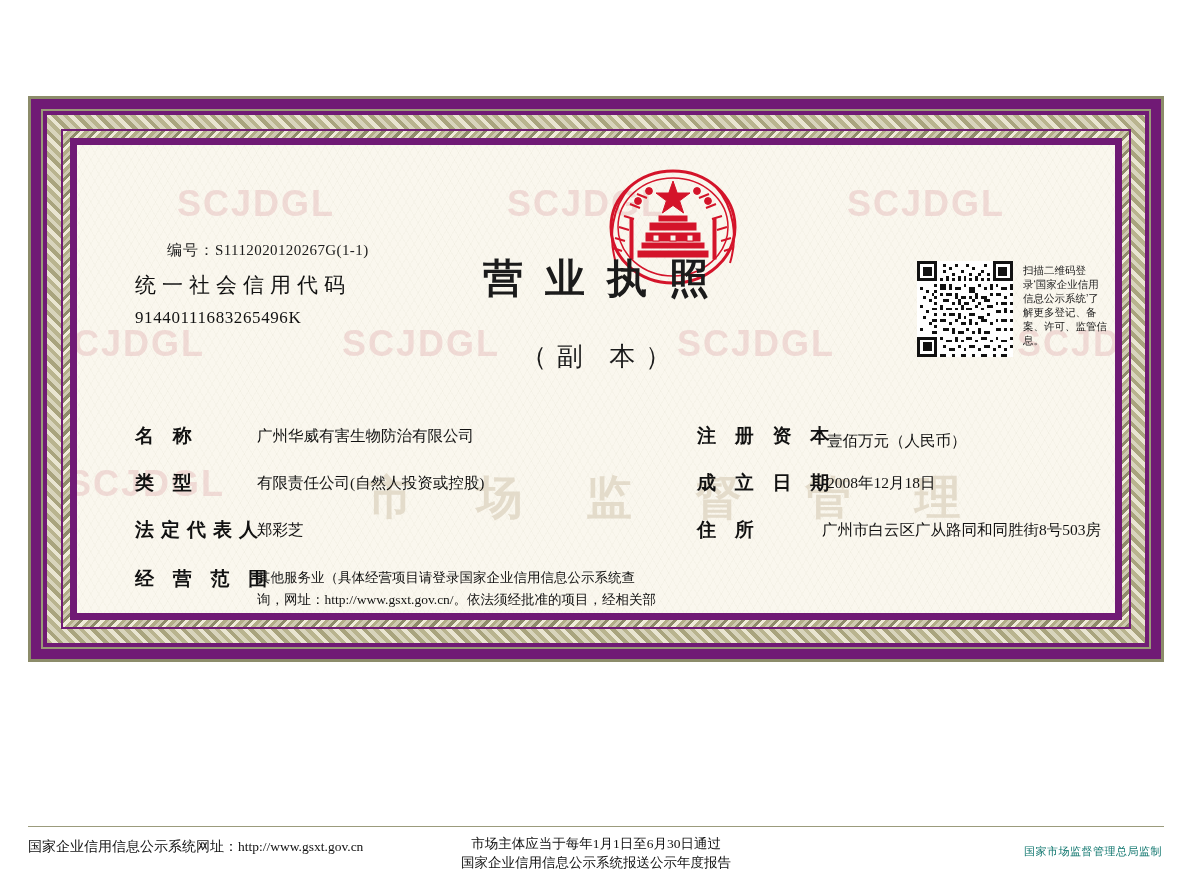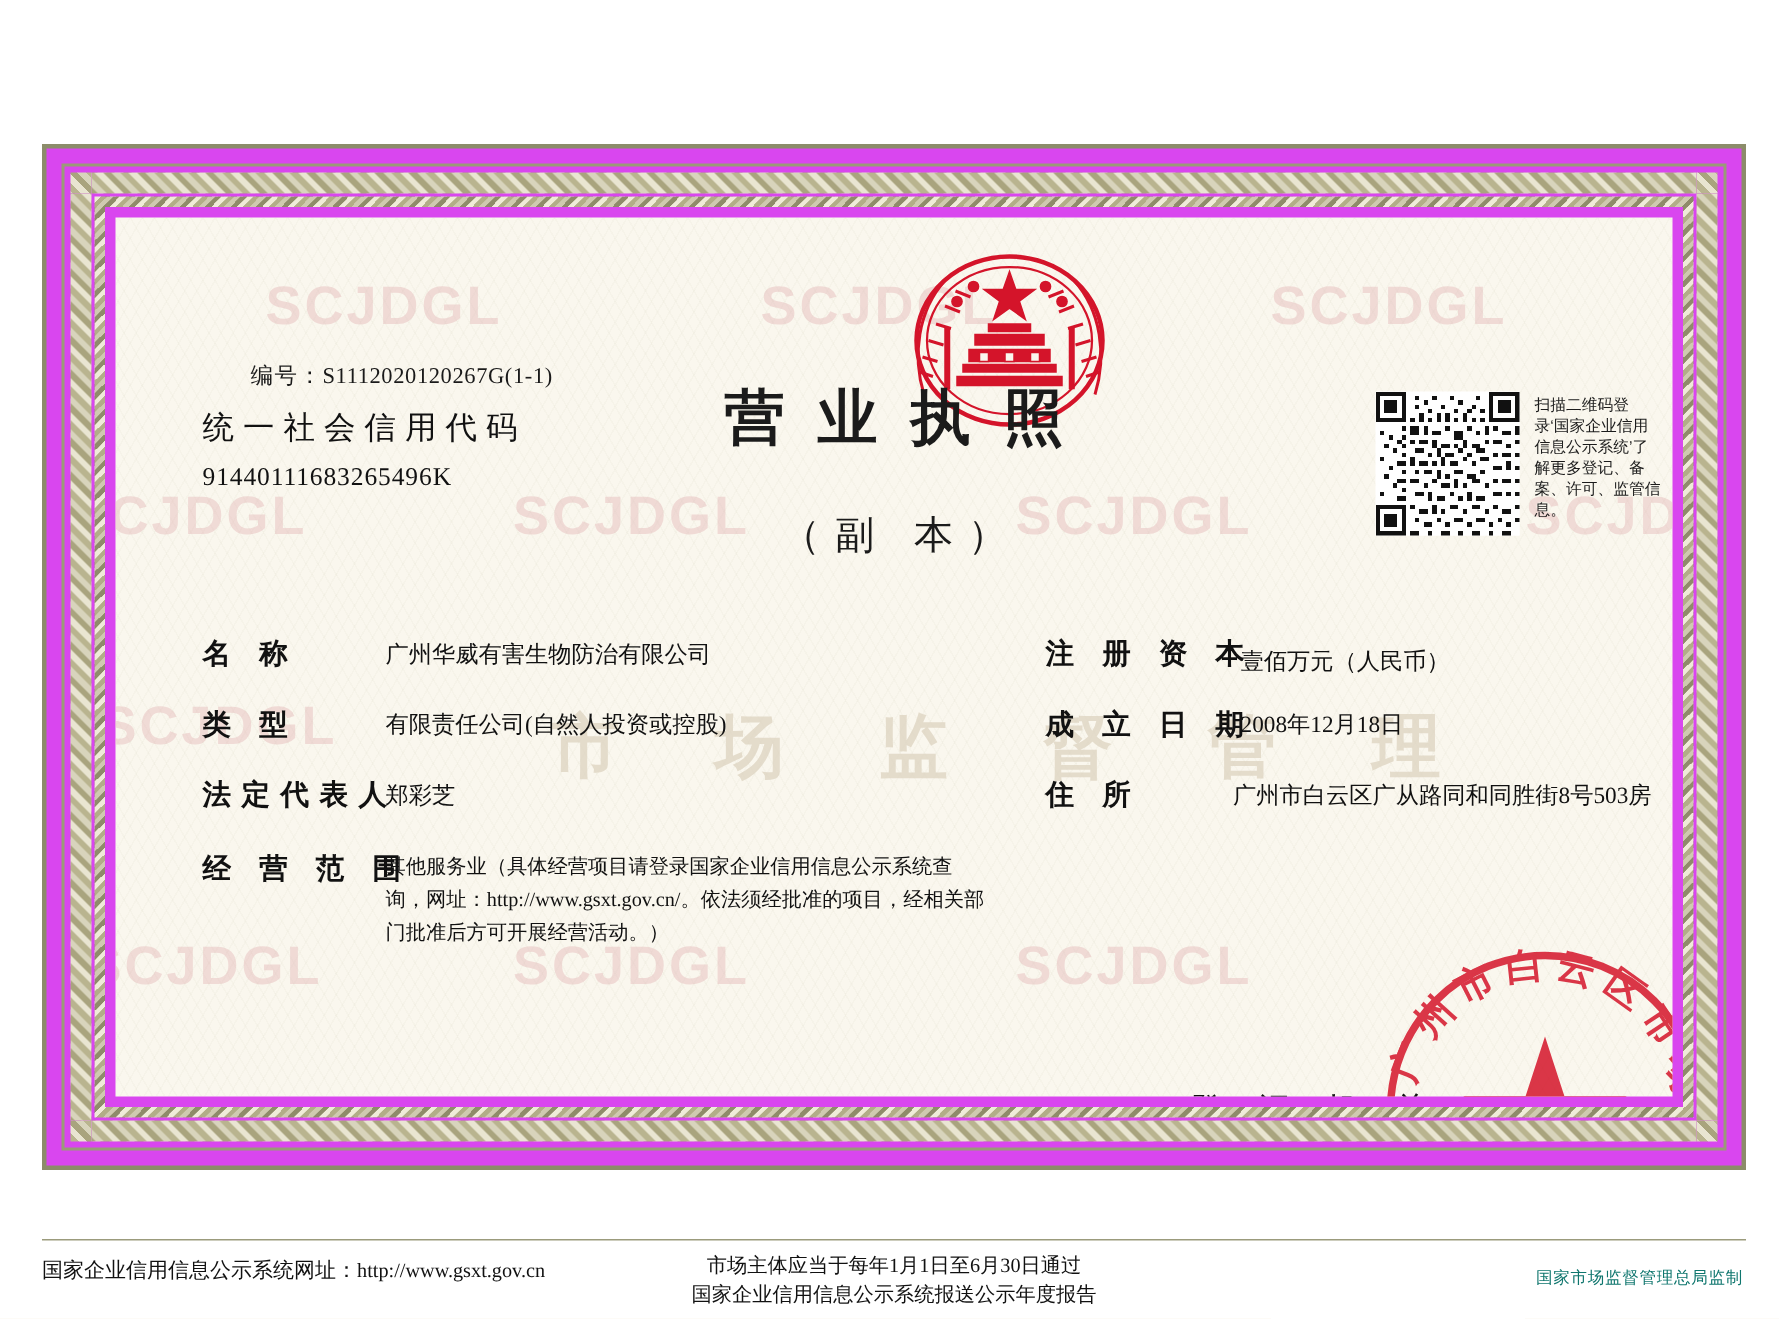--- a/index.html
+++ b/index.html
@@ -7,22 +7,22 @@
     width:1192px;height:879px;
     background:#ffffff;
     font-family:"Liberation Serif","DejaVu Serif",serif;
     overflow:hidden;
     position:relative;
   }
 
   
   .cert{
     position:absolute;
-    left:28px;top:96px;width:1136px;height:684px;
-    background:#d946ef;
+    left:28px;top:96px;width:1136px;height:566px;
+    background:#701a75;
     box-sizing:border-box;
     border:3px solid #8c8c6a;
     overflow:hidden;
   }
   .cert-inner-border{
     position:absolute;
     left:10px;top:10px;right:10px;bottom:10px;
     border:2px solid #9a9a78;
     box-sizing:border-box;
   }

